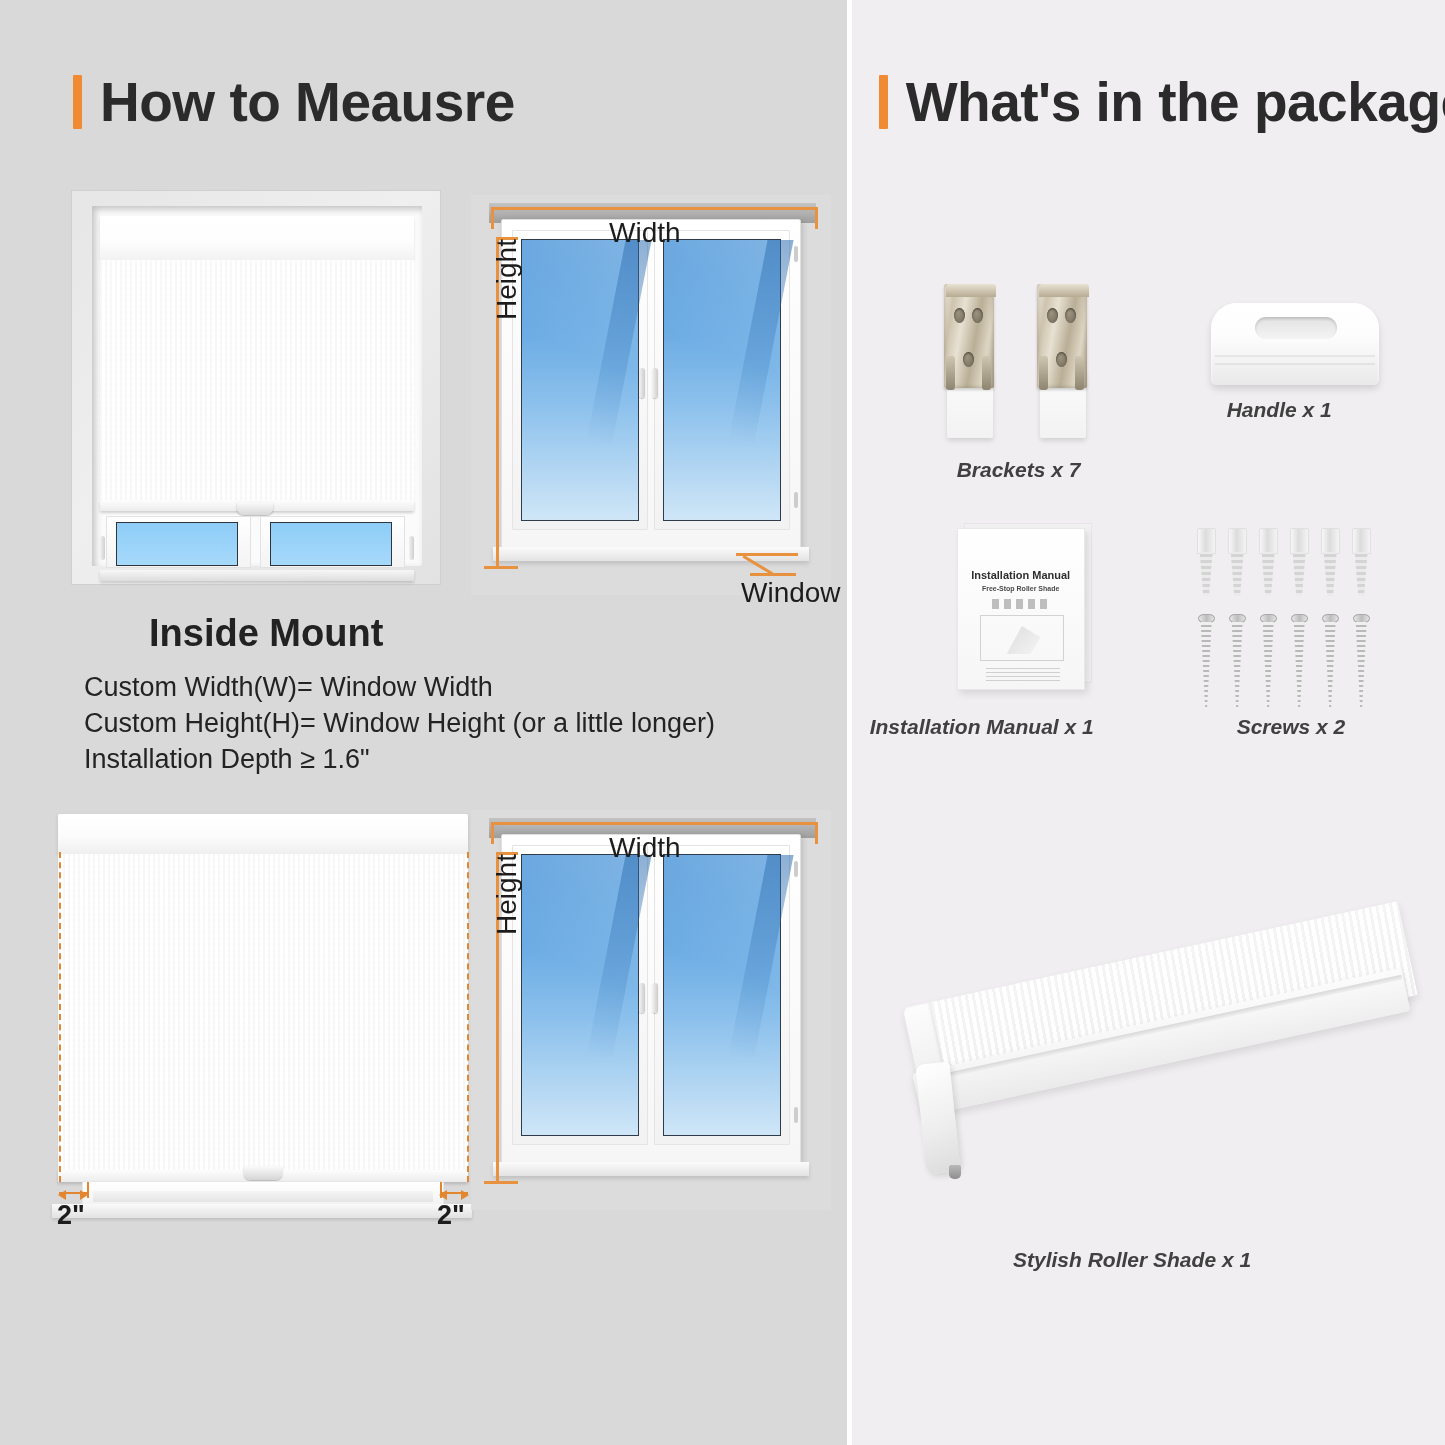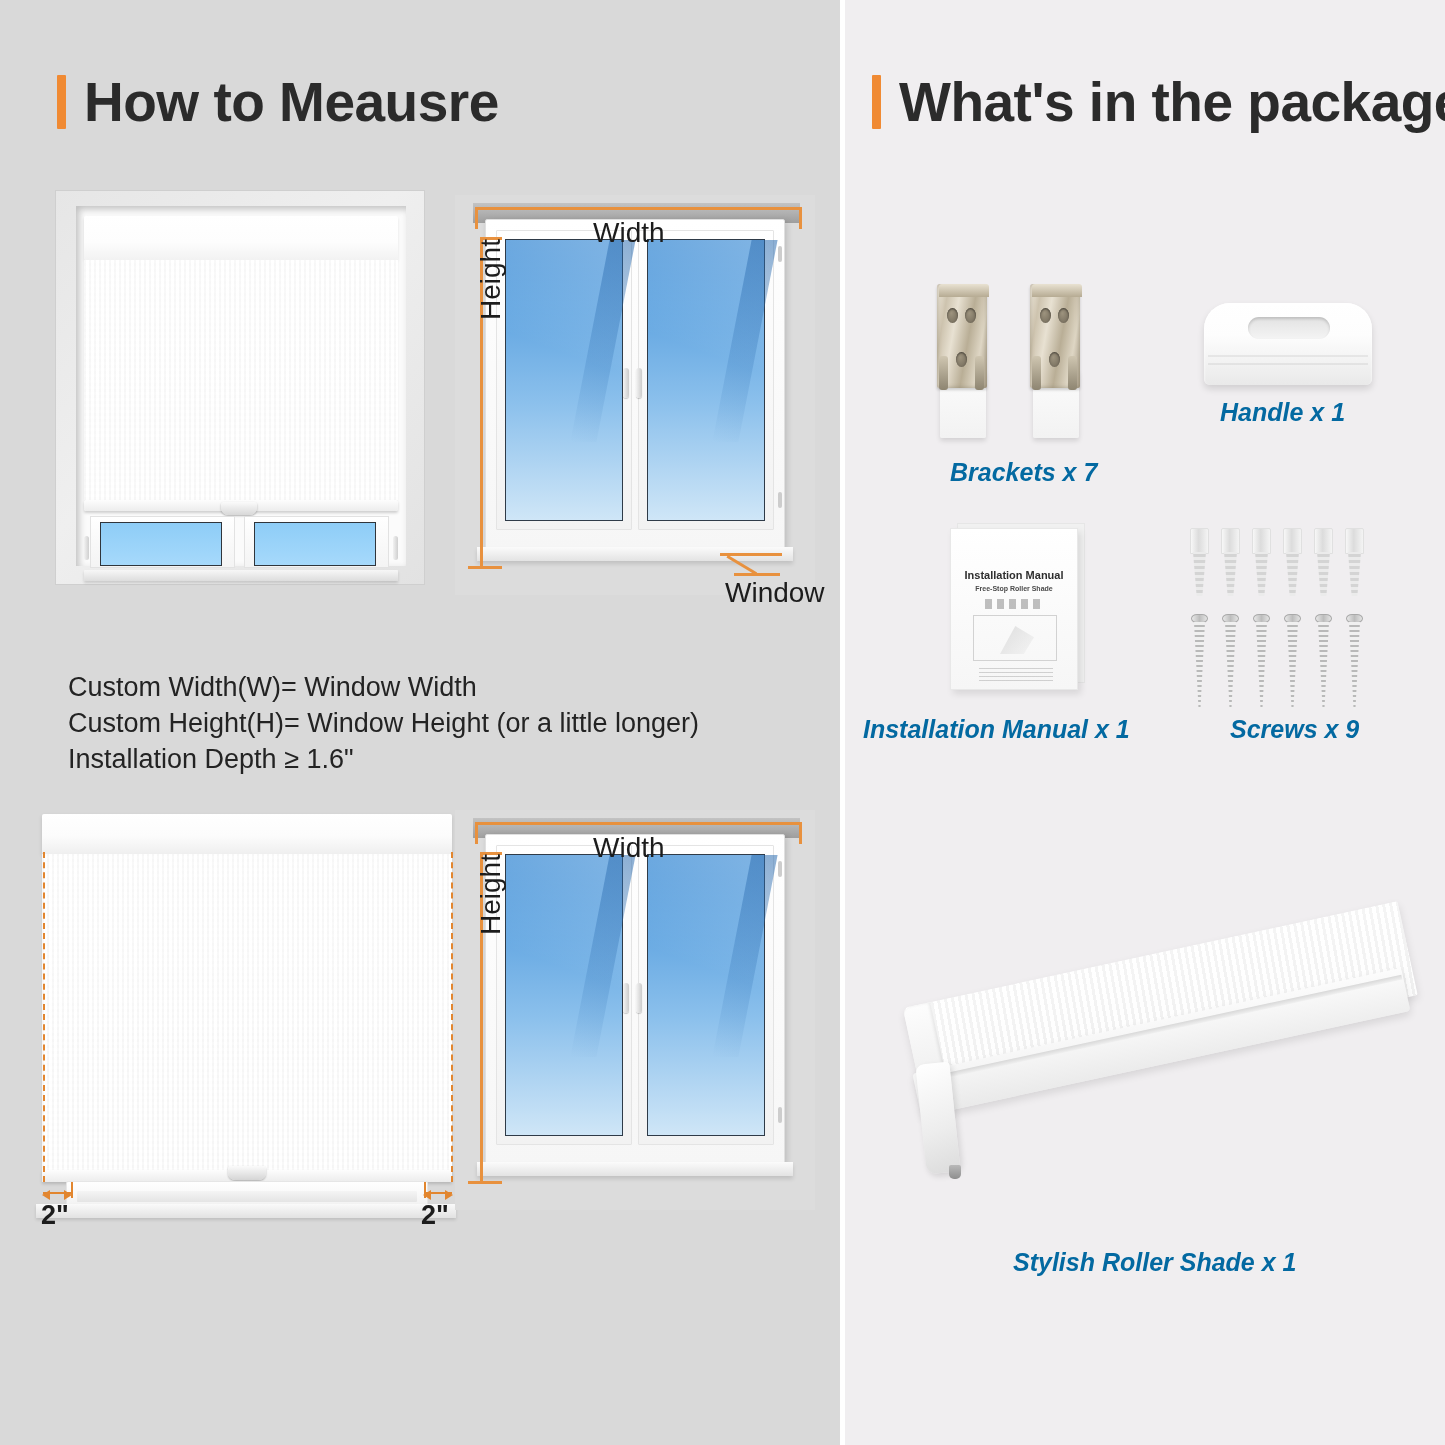--- a/index.html
+++ b/index.html
@@ -6,20 +6,21 @@
   html, body {
     width: 1445px; height: 1445px;
     font-family: "Liberation Sans", sans-serif;
     overflow: hidden;
     background: #d9d9d9;
   }
   #page {
     position: relative;
     width: 1445px; height: 1445px;
     display: flex;
+    padding-left: 16px;
   }
   
   .panel-left {
     position: relative;
     width: 840px; height: 1445px;
     background: #d9d9d9;
   }
   .panel-divider {
     width: 5px; height: 1445px;
     background: #ffffff;
@@ -319,24 +320,24 @@
     position: absolute;
     font-size: 27px;
     color: #232323;
     white-space: nowrap;
   }
 
   
   .pkg-item { position: absolute; }
   .pkg-caption {
     position: absolute;
-    font-size: 25px;
+    font-size: 21px;
     font-weight: bold;
     font-style: italic;
-    color: #0369a1;
+    color: #404040;
     white-space: nowrap;
   }
 
   
   .bracket {
     position: absolute;
     width: 54px; height: 160px;
   }
   .bracket-plate {
     position: absolute;
@@ -609,20 +610,21 @@
 
         <div class="depth-mark" style="left:265px; top:358px;">
           <span class="top"></span>
             <span class="diag"></span>
             <span class="bot"></span>
         </div>
         <div class="dim-label" style="left:270px; top:382px;">Window</div>
       </div>
     </div>
 
+    <div class="mount-title" style="left:133px; top:612px;">Inside Mount</div>
     <div class="spec-line" style="left:68px; top:708px;">Custom Height(H)= Window Height (or a little longer)</div>
     <div class="spec-line" style="left:68px; top:672px;">Custom Width(W)= Window Width</div>
     <div class="spec-line" style="left:68px; top:744px;">Installation Depth ≥ 1.6"</div>
 
     <div class="mount-block" id="outside-block">
 
       <div style="position:absolute; left:0px; top:0px; width:450px; height:420px;">
         <div class="om-cassette"></div>
         <div class="om-fabric"></div>
         <div class="om-bottombar"></div>
@@ -773,21 +775,21 @@
         </div>
       <div class="screw" style="left:125px; top:86px;">
           <span class="screw-head"></span>
           <span class="screw-shaft"></span>
         </div>
       <div class="screw" style="left:156px; top:86px;">
           <span class="screw-head"></span>
           <span class="screw-shaft"></span>
         </div>
     </div>
-    <div class="pkg-caption" style="left:385px; top:715px;">Screws  x 9</div>
+    <div class="pkg-caption" style="left:385px; top:715px;">Screws  x 2</div>
   </div>
 
   <div class="hero-shade">
     <div class="hero-tube">
       <div class="hero-tube-face"></div>
     </div>
     <div class="hero-lower"></div>
     <div class="hero-groove"></div>
     <div class="hero-endcap"></div>
     <div class="hero-pin"></div>

